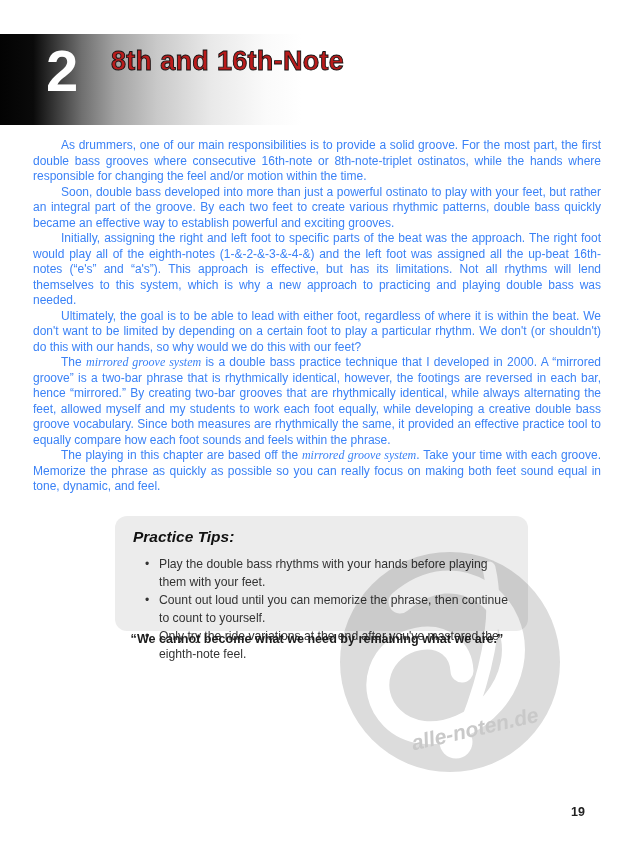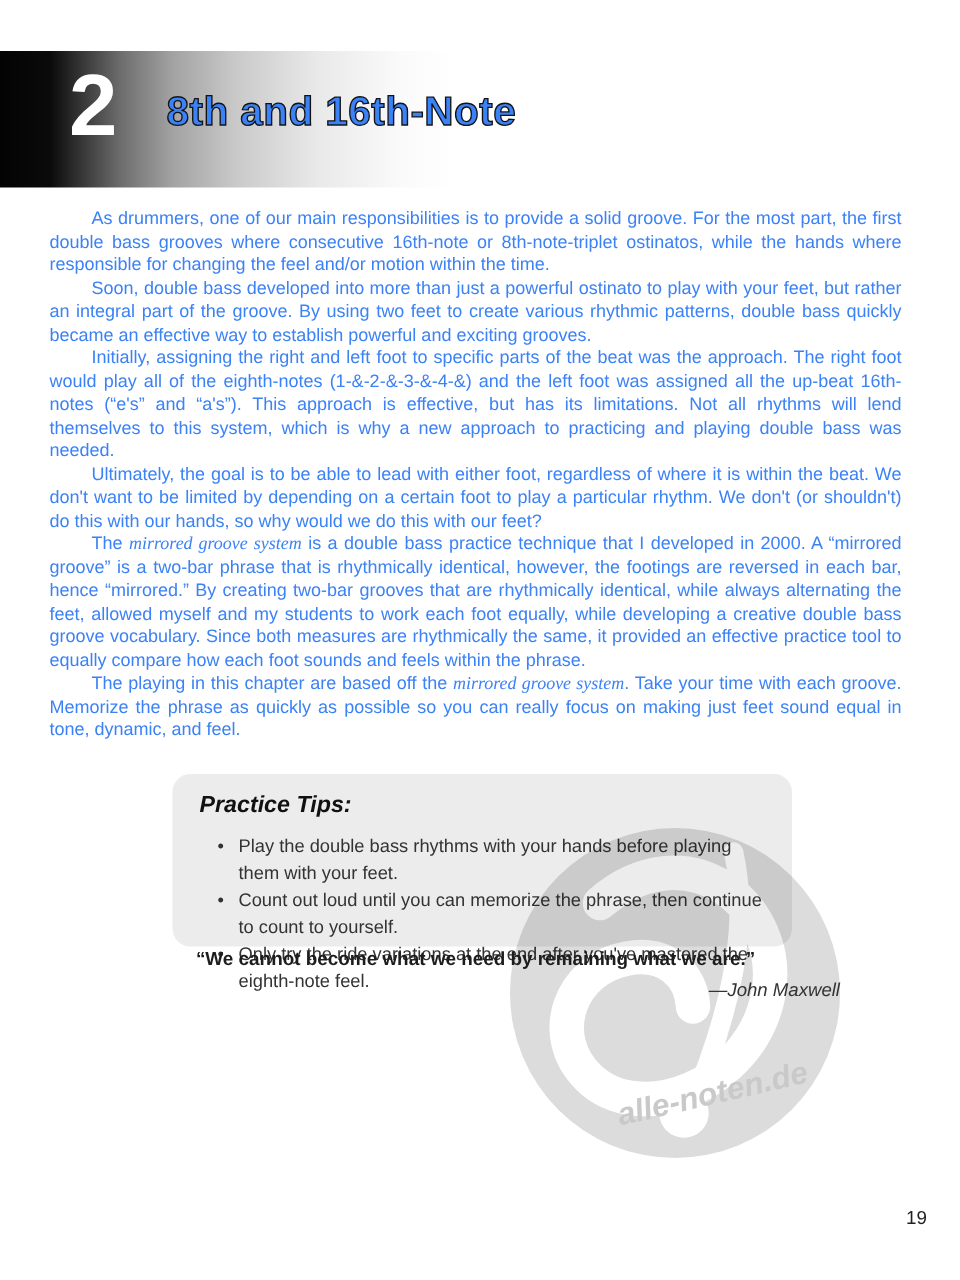--- a/index.html
+++ b/index.html
@@ -19,23 +19,23 @@
       #030303 0%, #0a0a0a 11%, #6f6f6f 27%,
       #a2a2a2 38%, #c9c9c9 52%, #e9e9e9 70%,
       #fafafa 88%, #ffffff 100%);
   }
   .chapter-num {
     position:absolute; left:46px; top:8px;
     font-size:58px; line-height:1; font-weight:700;
     color:#ffffff; letter-spacing:0;
   }
   .chapter-title {
-    position:absolute; left:111px; top:62px;
+    position:absolute; left:111px; top:49px;
     margin:0; font-size:27px; line-height:25px;
-    font-weight:700; color:#3b82f6;
+    font-weight:700; color:#b91c1c;
     letter-spacing:0.3px;
     -webkit-text-stroke:0.9px #121212;
   }
 
   
   .body-text {
     position:absolute; left:33px; top:138px; width:568px;
     font-size:12px; line-height:15.5px;
     color:#3b82f6; text-align:justify;
   }
@@ -78,45 +78,45 @@
     margin:0; text-align:center;
     font-size:12.6px; font-weight:700; color:#1d1d1d;
   }
   .quote-attribution {
     margin:7px 41px 0 0; text-align:right;
     font-size:12.4px; font-style:italic; color:#333333;
   }
 
   
   .page-number {
-    position:absolute; left:604px; top:805px;
-    font-size:12.5px; font-weight:400; color:#222222;
+    position:absolute; left:571px; top:805px;
+    font-size:12.5px; font-weight:700; color:#222222;
   }
 </style>
 </head>
 <body>
 
 <div class="page">
 
   <header>
     <div class="chapter-bar">
       <span class="chapter-num">2</span>
     </div>
     <h1 class="chapter-title">
       <span>8th and 16th-Note</span><br>
     </h1>
   </header>
 
   <main class="body-text">
       <p><span>As drummers, one of our main responsibilities is to provide a solid groove. For the most part, the first double bass grooves where consecutive 16th-note or 8th-note-triplet ostinatos, while the hands where responsible for changing the feel and/or motion within the time.</span></p>
-      <p><span>Soon, double bass developed into more than just a powerful ostinato to play with your feet, but rather an integral part of the groove. By using two feet to create various rhythmic patterns, double bass quickly became an effective way to establish powerful and exciting grooves.</span></p>
+      <p><span>Soon, double bass developed into more than just a powerful ostinato to play with your feet, but rather an integral part of the groove. By each two feet to create various rhythmic patterns, double bass quickly became an effective way to establish powerful and exciting grooves.</span></p>
       <p><span>Initially, assigning the right and left foot to specific parts of the beat was the approach. The right foot would play all of the eighth-notes (1-&amp;-2-&amp;-3-&amp;-4-&amp;) and the left foot was assigned all the up-beat 16th-notes (“e's” and “a's”). This approach is effective, but has its limitations. Not all rhythms will lend themselves to this system, which is why a new approach to practicing and playing double bass was needed.</span></p>
       <p><span>Ultimately, the goal is to be able to lead with either foot, regardless of where it is within the beat. We don't want to be limited by depending on a certain foot to play a particular rhythm. We don't (or shouldn't) do this with our hands, so why would we do this with our feet?</span></p>
       <p><span>The </span><span class="it">mirrored groove system</span><span> is a double bass practice technique that I developed in 2000. A “mirrored groove” is a two-bar phrase that is rhythmically identical, however, the footings are reversed in each bar, hence “mirrored.” By creating two-bar grooves that are rhythmically identical, while always alternating the feet, allowed myself and my students to work each foot equally, while developing a creative double bass groove vocabulary. Since both measures are rhythmically the same, it provided an effective practice tool to equally compare how each foot sounds and feels within the phrase.</span></p>
-      <p><span>The playing in this chapter are based off the </span><span class="it">mirrored groove system</span><span>. Take your time with each groove. Memorize the phrase as quickly as possible so you can really focus on making just feet sound equal in tone, dynamic, and feel.</span></p>
+      <p><span>The playing in this chapter are based off the </span><span class="it">mirrored groove system</span><span>. Take your time with each groove. Memorize the phrase as quickly as possible so you can really focus on making both feet sound equal in tone, dynamic, and feel.</span></p>
     </main>
 
   <section class="tips-box">
     <h2 class="tips-title">Practice Tips:</h2>
     <ul class="tips-list">
         <li>Play the double bass rhythms with your hands before playing them with your feet.</li>
         <li>Count out loud until you can memorize the phrase, then continue to count to yourself.</li>
         <li>Only try the ride variations at the end after you've mastered the eighth-note feel.</li>
       </ul>
   </section>
@@ -128,18 +128,17 @@
         <path d="M 60 50 C 118 0 184 52 172 112 C 160 172 86 200 52 166 C 24 138 40 94 78 87 C 104 82 121 98 122 119" stroke-width="23"></path>
         <path d="M 149 16 C 160 64 148 122 119 190" stroke-width="13"></path>
       </g>
       <circle cx="116" cy="190" r="16.5" fill="#ffffff"></circle>
       <text x="135" y="184" transform="rotate(-13 135 177)" font-size="21" font-weight="bold" font-style="italic" fill="#c9c9c9" text-anchor="middle" font-family="Liberation Sans, sans-serif">alle-noten.de</text>
     </svg>
   </div>
 
   <div class="quote-block">
     <p class="quote-text">“We cannot become what we need by remaining what we are.”</p>
-    <p class="quote-attribution">—John Maxwell</p>
   </div>
 
   <div class="page-number">19</div>
 
 </div>
 
 </body></html>

